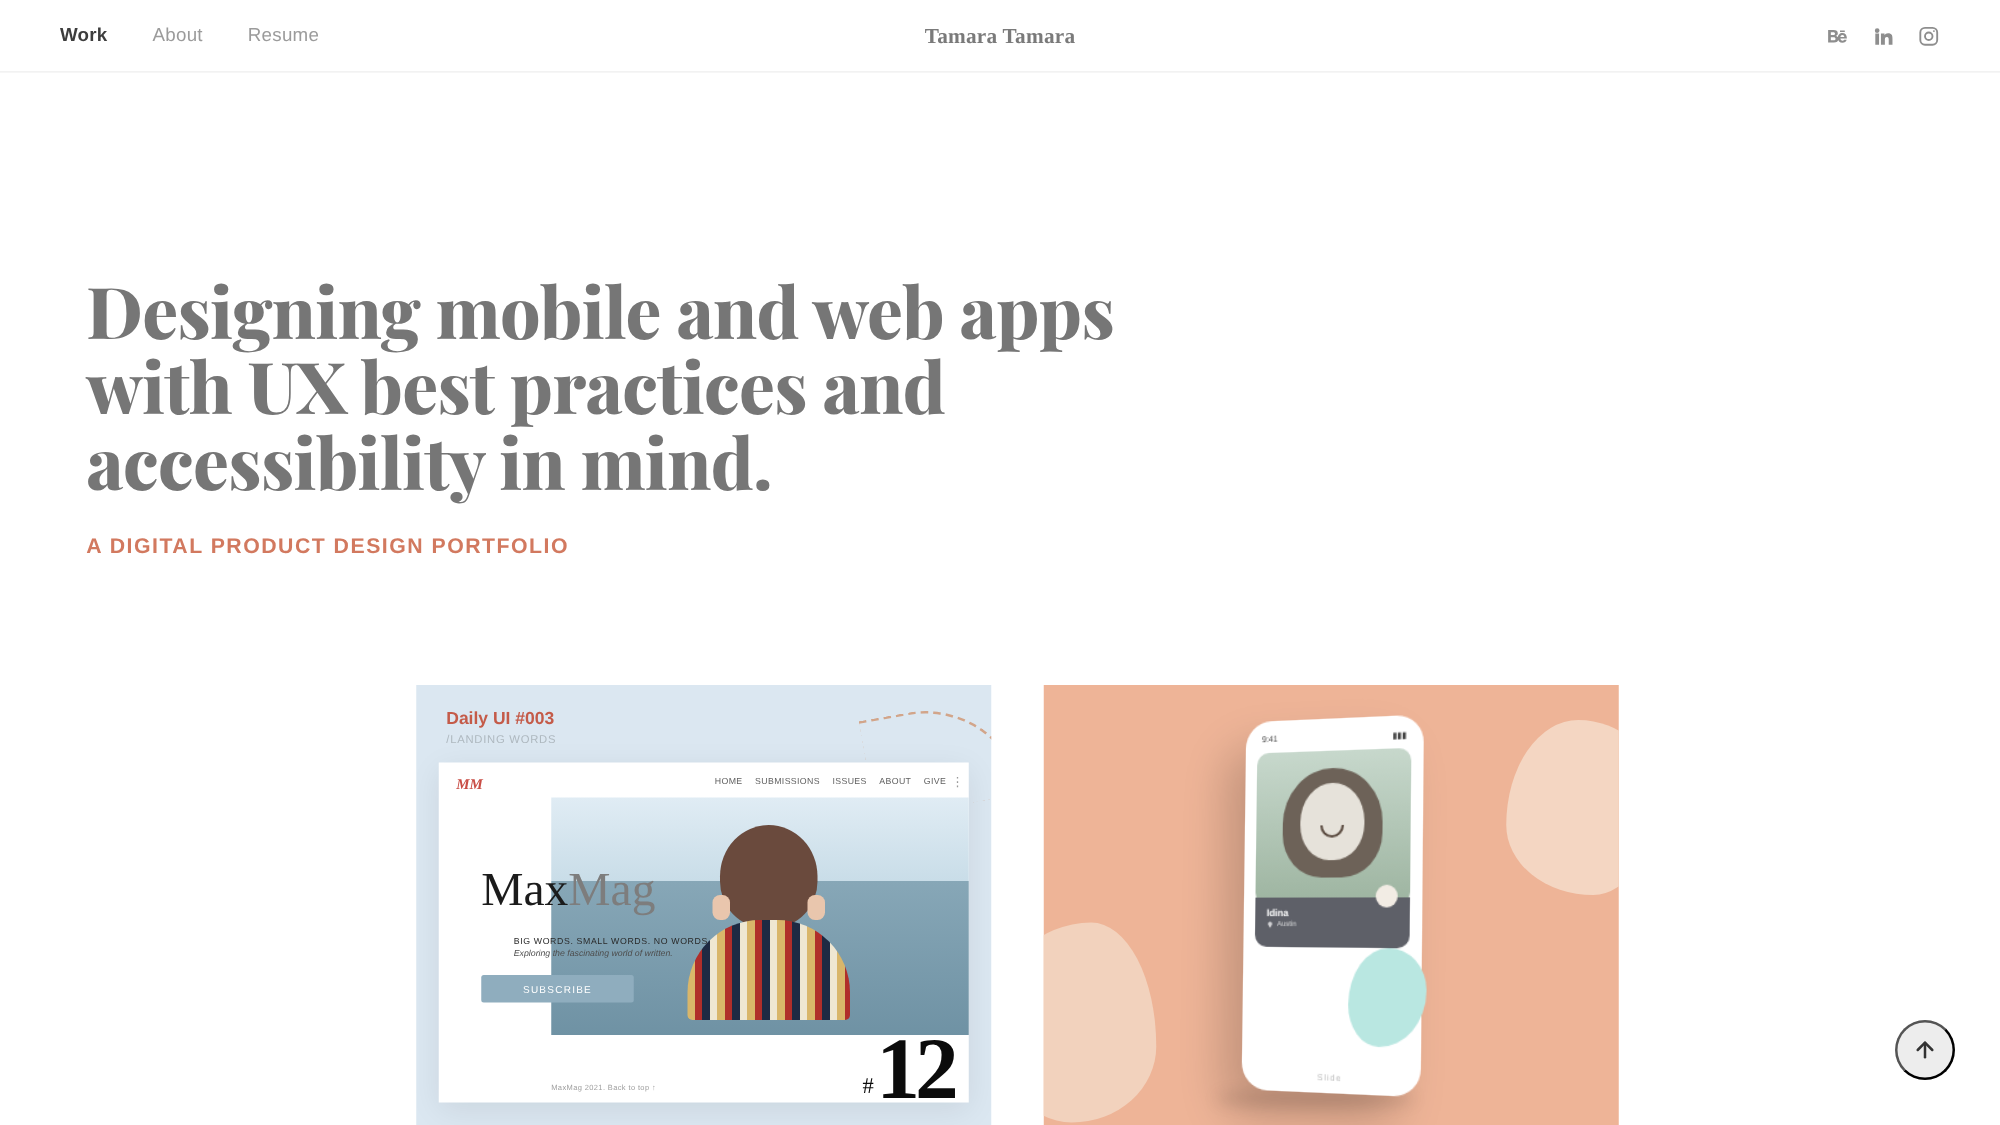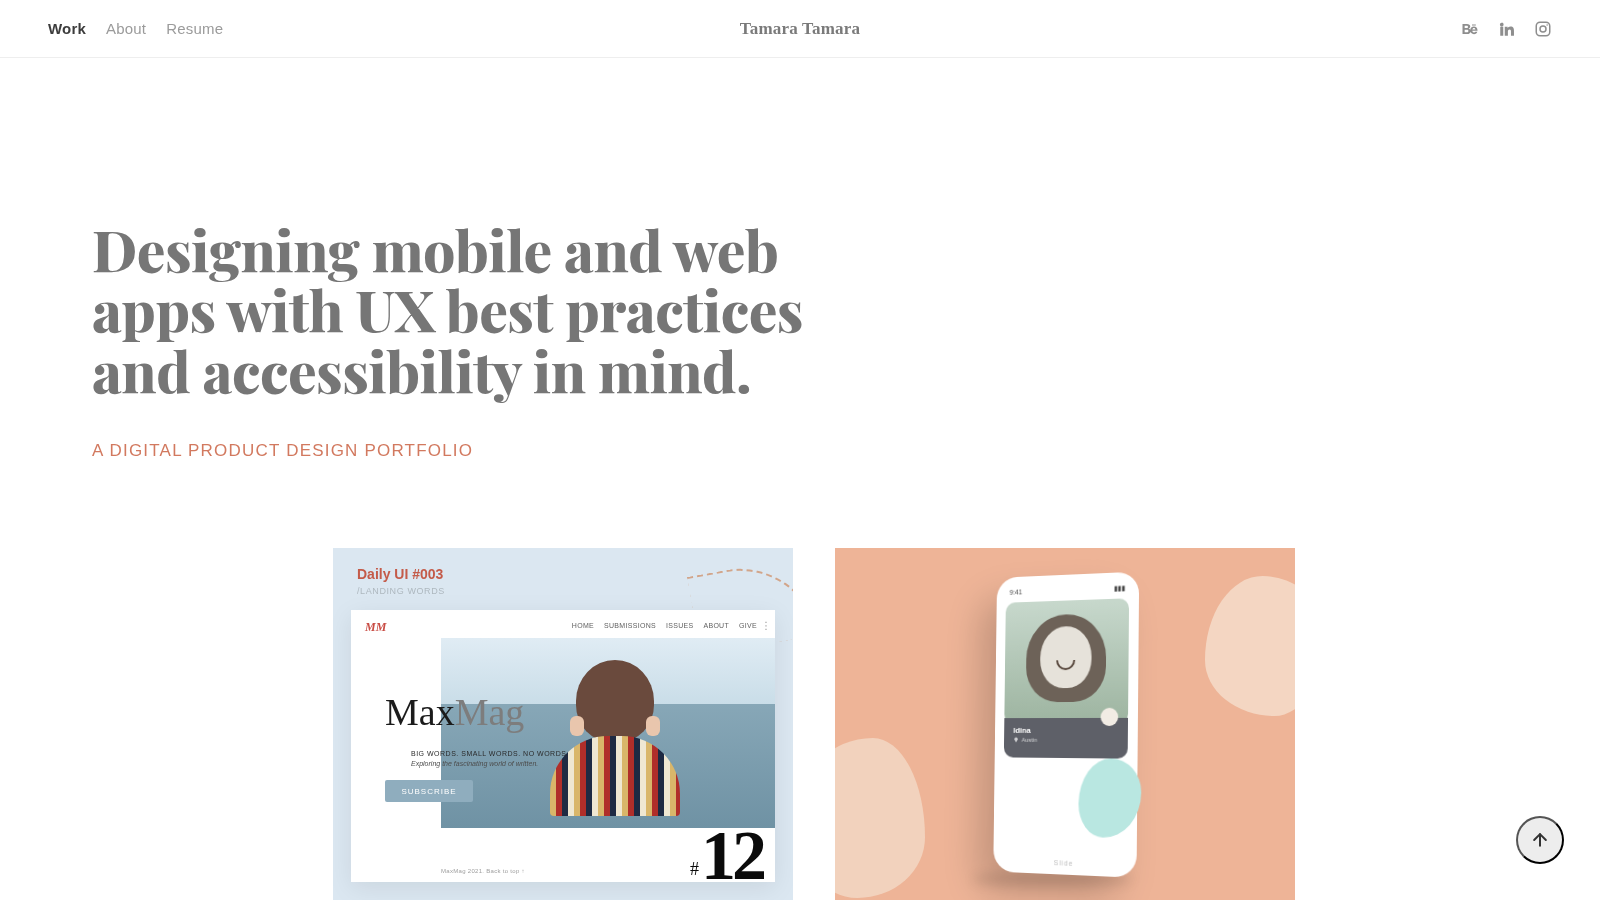--- a/index.html
+++ b/index.html
@@ -8,21 +8,21 @@
   
   .header {
     position: relative;
     height: 58px;
     border-bottom: 1px solid #eee;
     display: flex;
     align-items: center;
     justify-content: space-between;
     padding: 0 48px;
   }
-  .nav { display: flex; gap: 20px; }
+  .nav { display: flex; gap: 36px; }
   .nav a {
     text-decoration: none;
     font-size: 15px;
     color: #9b9b9b;
     font-weight: 400;
     cursor: pointer;
     letter-spacing: 0.2px;
   }
   .nav a.active { color: #3d3d3d; font-weight: 600; }
   .brand {
@@ -32,33 +32,33 @@
     font-family: Georgia, "Times New Roman", serif;
     font-weight: 700;
     font-size: 17px;
     color: #7a7a7a;
     letter-spacing: 0.2px;
   }
   .social { display: flex; gap: 18px; align-items: center; }
   .social-icon { color: #8e8e8e; cursor: pointer; display: inline-flex; }
 
   
-  .hero { padding: 160px 0 0 92px; max-width: 900px; }
+  .hero { padding: 160px 0 0 69px; max-width: 900px; }
   .hero h1 {
     font-family: "Playfair Display", Georgia, "Times New Roman", serif;
     font-weight: 800;
     color: #767676;
     font-size: 57px;
     line-height: 1.06;
     letter-spacing: -0.5px;
   }
   .hero .subtitle {
-    margin-top: 42px;
+    margin-top: 28px;
     font-size: 17px;
-    font-weight: 400;
+    font-weight: 700;
     letter-spacing: 1.2px;
     color: #d2795f;
   }
 
   
   .cards {
     position: absolute;
     top: 548px;
     left: 0;
     width: 100%;
@@ -110,21 +110,21 @@
   .c1-title {
     position: absolute; top: 80px; left: 34px;
     font-family: Georgia, "Times New Roman", serif;
     font-size: 38px; font-weight: 500; color: #1b1b1b;
   }
   .c1-title .light { color: #7d7d7d; }
   .c1-tag1 { position: absolute; top: 140px; left: 60px; font-size: 7px; letter-spacing: 0.5px; color: #2a2a2a; }
   .c1-tag2 { position: absolute; top: 150px; left: 60px; font-size: 7px; font-style: italic; color: #4d4d4d; }
   .c1-subscribe {
     position: absolute; top: 170px; left: 34px;
-    width: 88px; height: 22px; background: #8fadbe; color: #fff;
+    width: 122px; height: 22px; background: #8fadbe; color: #fff;
     font-size: 8px; letter-spacing: 1px; display: flex; align-items: center; justify-content: center;
     border-radius: 2px;
   }
   .c1-foot { position: absolute; bottom: 8px; left: 90px; font-size: 6px; color: #9e9e9e; letter-spacing: 0.3px; }
   .c1-big12 {
     position: absolute; bottom: 4px; right: 30px;
     font-family: Liberation Serif, serif;
     font-weight: 800; font-size: 70px; color: #0b0b0b; letter-spacing: -4px;
   }
   .c1-big12::before {

